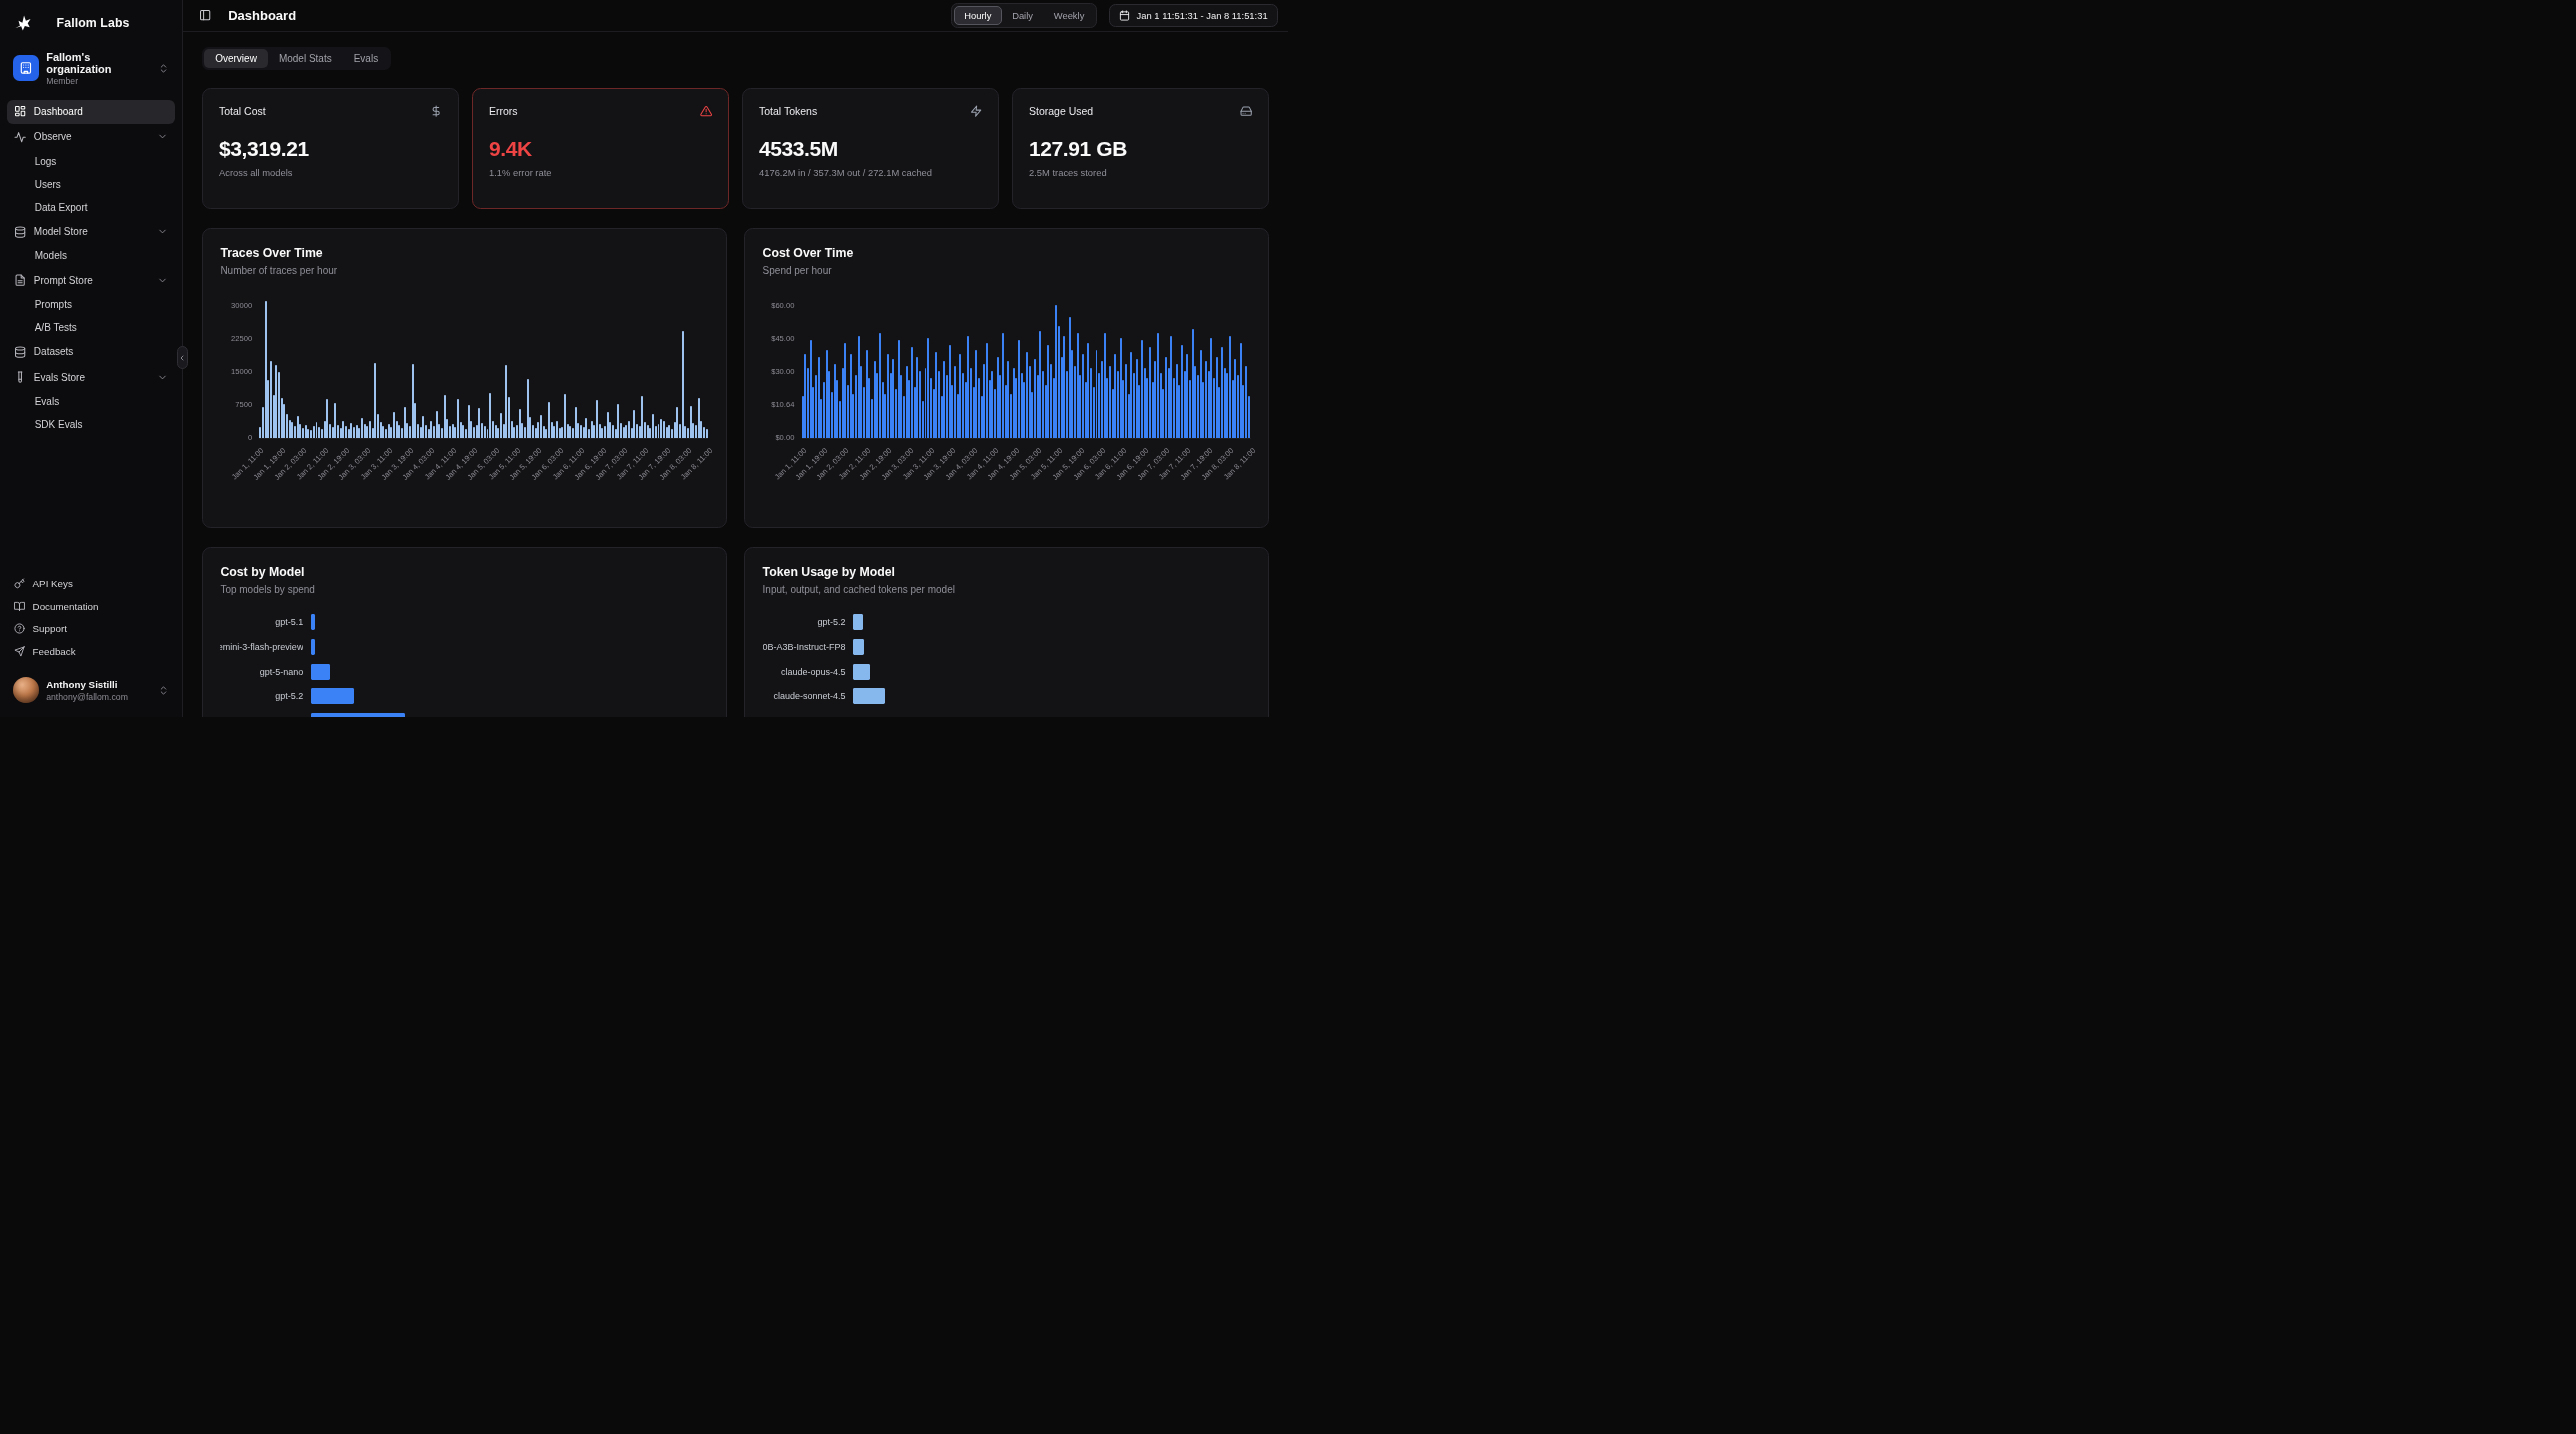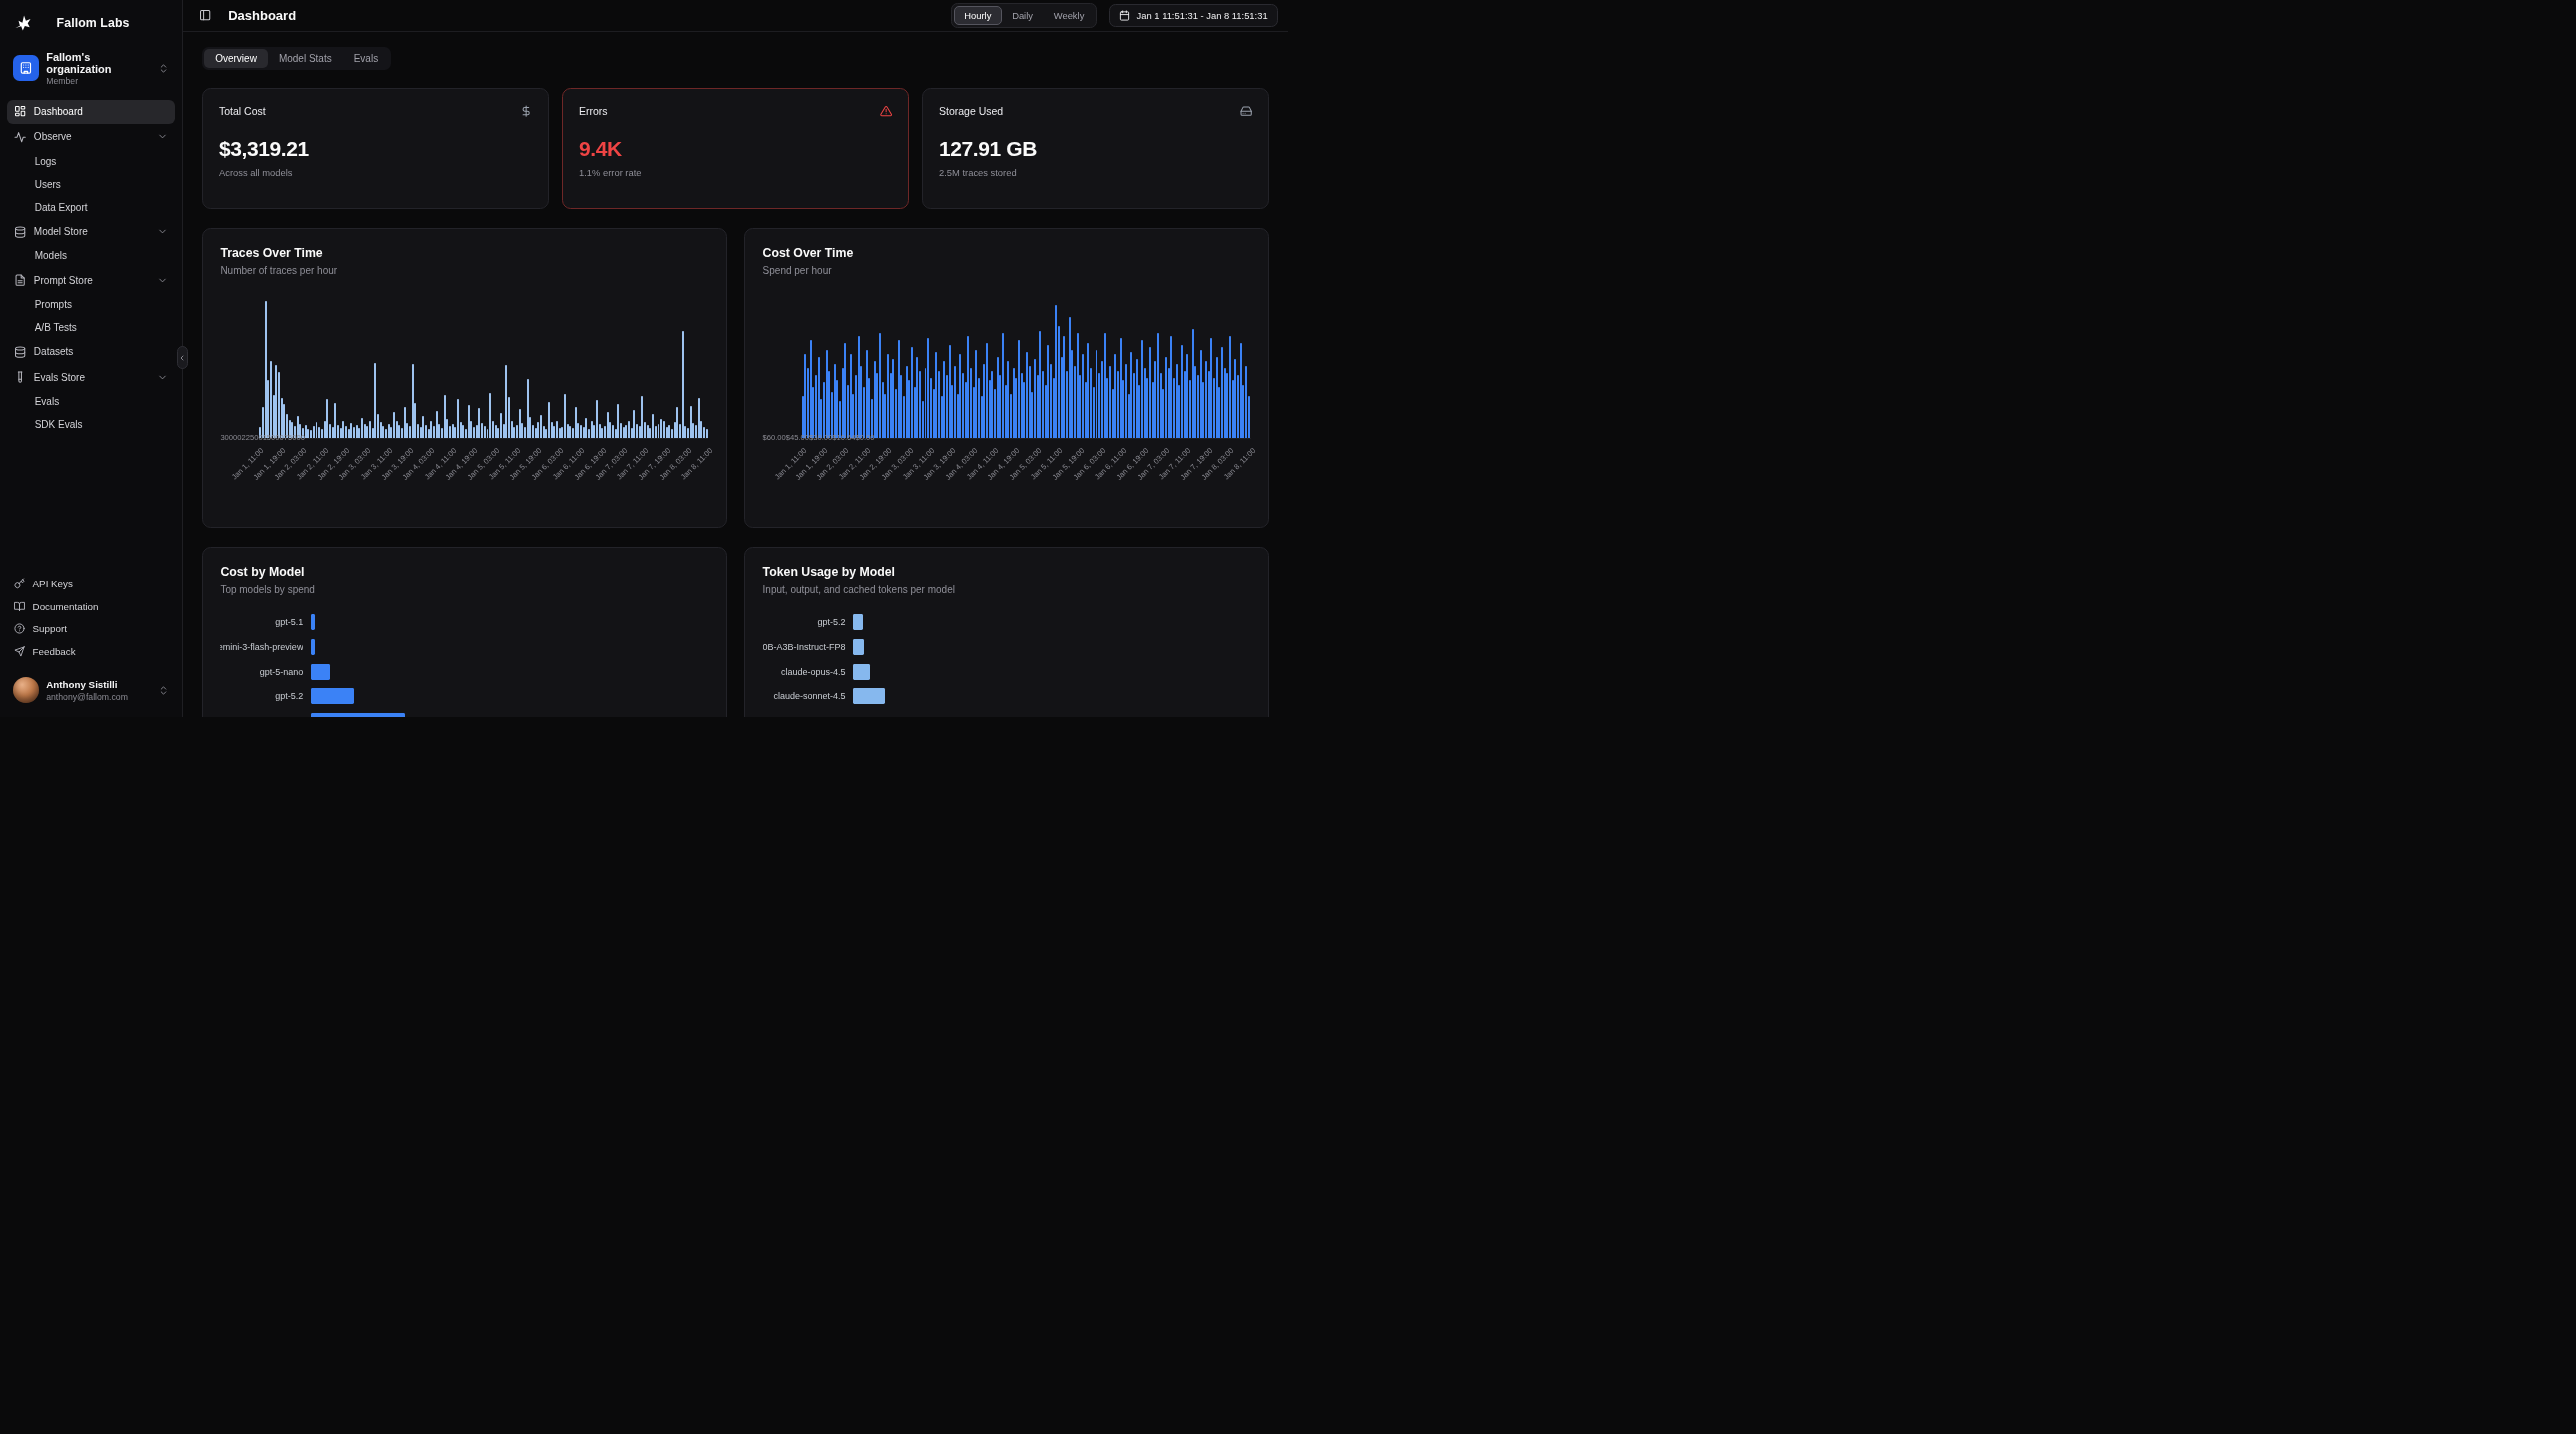--- a/index.html
+++ b/index.html
@@ -83,21 +83,21 @@
 
   .charts-row { display:flex; gap:17.4px; margin-bottom:19px; }
   .chart-card { flex:1; min-width:0; background:#131316; border:0.7px solid #232329;
     border-radius:8.7px; padding:17.4px; overflow:hidden; }
   .chart-card.tall { height:300px; }
   .chart-card.bottom { height:340px; }
   .chart-title { font-size:12.3px; font-weight:700; }
   .chart-sub { font-size:10px; color:#8f8f98; margin-top:5px; }
 
   .vchart { display:flex; margin-top:22px; }
-  .yaxis { width:39px; flex:none; height:141px; display:flex; flex-direction:row;
+  .yaxis { width:39px; flex:none; height:141px; display:flex; flex-direction:column;
     justify-content:space-between; align-items:flex-end; padding-right:7.2px;
     font-size:7.6px; color:#8b8b93; }
   .yaxis span { transform:translateY(2.9px); }
   .plotcol { flex:1; min-width:0; }
   .plot { height:141px; display:flex; align-items:flex-end; gap:0.7px;
     border-bottom:0.7px solid rgba(255,255,255,.06); }
   .plot .bar { flex:1 1 0; min-width:0.7px; border-radius:0.7px 0.7px 0 0; }
   .xaxis { position:relative; height:52px; margin-top:5px; font-size:7.6px; color:#8b8b93; }
   .xt { position:absolute; top:1.4px; white-space:nowrap;
     transform:translateX(-100%) rotate(-45deg); transform-origin:100% 0; }
@@ -364,20 +364,32 @@
               <path d="M10.29 3.86L1.82 18a2 2 0 0 0 1.71 3h16.94a2 2 0 0 0 1.71-3L13.71 3.86a2 2 0 0 0-3.42 0z"></path>
                 <line x1="12" y1="9" x2="12" y2="13"></line>
                 <line x1="12" y1="17" x2="12.01" y2="17"></line>
             </svg>
           </span>
         </div>
         <div class="stat-value">9.4K</div>
         <div class="stat-sub">1.1% error rate</div>
       </div>
 
+      <div class="stat-card">
+        <div class="stat-head">
+          <span class="stat-title">Total Tokens</span>
+          <span class="stat-icon">
+            <svg class="ic" viewBox="0 0 24 24" fill="none" stroke="currentColor" stroke-width="2" stroke-linecap="round" stroke-linejoin="round">
+                <polygon points="13 2 3 14 12 14 11 22 21 10 12 10 13 2"></polygon>
+              </svg>
+          </span>
+        </div>
+        <div class="stat-value">4533.5M</div>
+        <div class="stat-sub">4176.2M in / 357.3M out / 272.1M cached</div>
+      </div>
 
       <div class="stat-card">
         <div class="stat-head">
           <span class="stat-title">Storage Used</span>
           <span class="stat-icon">
             <svg class="ic" viewBox="0 0 24 24" fill="none" stroke="currentColor" stroke-width="2" stroke-linecap="round" stroke-linejoin="round">
               <line x1="22" y1="12" x2="2" y2="12"></line>
                 <path d="M5.45 5.11L2 12v6a2 2 0 0 0 2 2h16a2 2 0 0 0 2-2v-6l-3.45-6.89A2 2 0 0 0 16.76 4H7.24a2 2 0 0 0-1.79 1.11z"></path>
                 <line x1="6" y1="16" x2="6.01" y2="16"></line>
                 <line x1="10" y1="16" x2="10.01" y2="16"></line>

